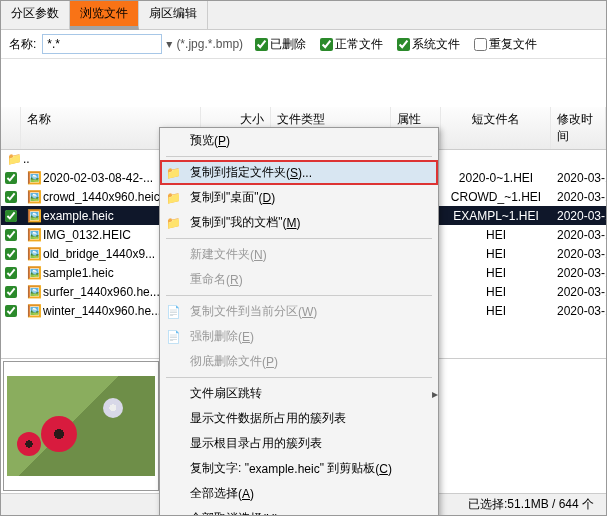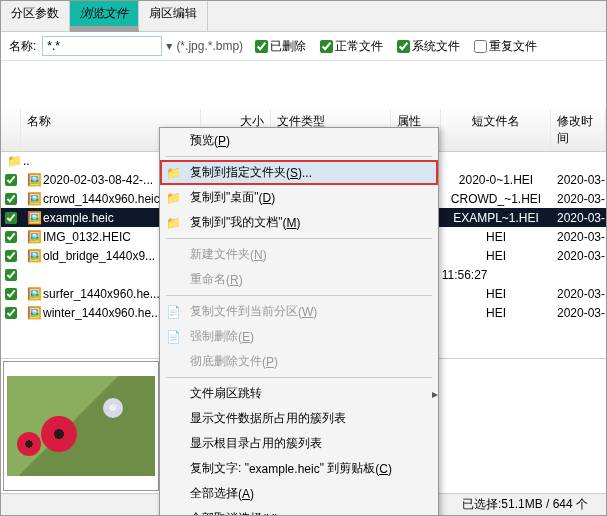--- a/index.html
+++ b/index.html
@@ -1,19 +1,19 @@
 <!DOCTYPE html>
 <html><head>
 <meta charset="utf-8">
 <style>
 *{box-sizing:border-box;margin:0;padding:0;font-family:"Microsoft YaHei","SimSun",sans-serif;font-size:12px;}
 body{width:607px;height:516px;background:#fff;overflow:hidden;position:relative;border:1px solid #999;}
 .tabs{display:flex;background:#f0f0f0;border-bottom:1px solid #ccc;}
 .tab{padding:4px 10px;border-right:1px solid #ccc;cursor:pointer;}
-.tab.active{background:#14b8a6;border-bottom:6px solid #a3a3a3;margin-bottom:-1px;font-style:italic;}
+.tab.active{background:#f97316;border-bottom:4px solid #a3a3a3;margin-bottom:-1px;}
 .toolbar{display:flex;align-items:center;padding:4px 6px;gap:4px;background:#fff;border-bottom:1px solid #e0e0e0;}
 .toolbar label{padding:0 2px;}
 .name-input{width:120px;border:1px solid #a7c7e7;padding:2px 4px;}
 .filt{color:#555;}
 .chk{display:inline-flex;align-items:center;gap:2px;margin-left:6px;}
 .chk input{accent-color:#2b8a2b;}
 .chk.repeat input{accent-color:#333;}
 .file-area{position:relative;}
 .headers{display:flex;background:#fff;border-bottom:1px solid #ccc;}
 .headers div{padding:4px 6px;border-right:1px solid #e8e8e8;color:#000;background:linear-gradient(#fdfdfd,#ececec);margin-top:48px;}
@@ -44,21 +44,21 @@
 .ctx .mi u{text-decoration:underline;}
 .bottom{position:absolute;bottom:22px;left:0;right:0;height:135px;display:flex;border-top:1px solid #ccc;}
 .thumb{width:156px;border:1px solid #999;margin:2px;background:#fff;display:flex;align-items:center;justify-content:center;position:relative;overflow:hidden;}
 .thumb-img{width:148px;height:100px;background:linear-gradient(135deg,#8aad5e 0%,#8aad5e 45%,#6e8e48 45%,#6e8e48 100%);position:relative;}
 .flower{position:absolute;border-radius:50%;}
 .f1{width:36px;height:36px;background:radial-gradient(circle,#2a1a1a 20%,#d81b3e 20%);left:34px;top:40px;}
 .f2{width:24px;height:24px;background:radial-gradient(circle,#2a1a1a 22%,#d81b3e 22%);left:10px;top:56px;}
 .f3{width:20px;height:20px;background:radial-gradient(circle,#eee 25%,#d8d8e8 25%);right:32px;top:22px;}
 .hex{width:60px;font-family:Consolas,monospace;font-size:11px;color:#333;padding:4px 2px;line-height:13px;overflow:hidden;}
 .meta{flex:1;font-family:Consolas,monospace;font-size:11px;color:#333;padding:4px;line-height:13px;white-space:pre;overflow:hidden;}
-.status{position:absolute;bottom:0;left:0;right:0;height:22px;background:#f0f0f0;border-top:1px solid #ccc;display:flex;align-items:center;justify-content:flex-end;padding:0 18px;}
+.status{position:absolute;bottom:0;left:0;right:0;height:22px;background:#f0f0f0;border-top:1px solid #ccc;display:flex;align-items:center;justify-content:flex-end;padding:0 12px;}
 </style>
 </head>
 <body>
 
 <div class="tabs">
   <div class="tab">分区参数</div>
   <div class="tab active">浏览文件</div>
   <div class="tab">扇区编辑</div>
 </div>
 
@@ -152,20 +152,21 @@
         <div class="col-size"></div>
         <div class="col-type"></div>
         <div class="col-attr"></div>
         <div class="col-short">HEI</div>
         <div class="col-mtime">2020-03-10 13:39:23</div>
       </div>
       <div class="row">
         <div class="col-chk">
           <input type="checkbox" checked="" style="">
         </div>
+        <div class="col-name"><span class="icon">🖼️</span>sample1.heic</div>
         <div class="col-size"></div>
         <div class="col-type"></div>
         <div class="col-attr"></div>
         <div class="col-short">HEI</div>
         <div class="col-mtime">2020-03-10 11:56:27</div>
       </div>
       <div class="row">
         <div class="col-chk">
           <input type="checkbox" checked="" style="">
         </div>

